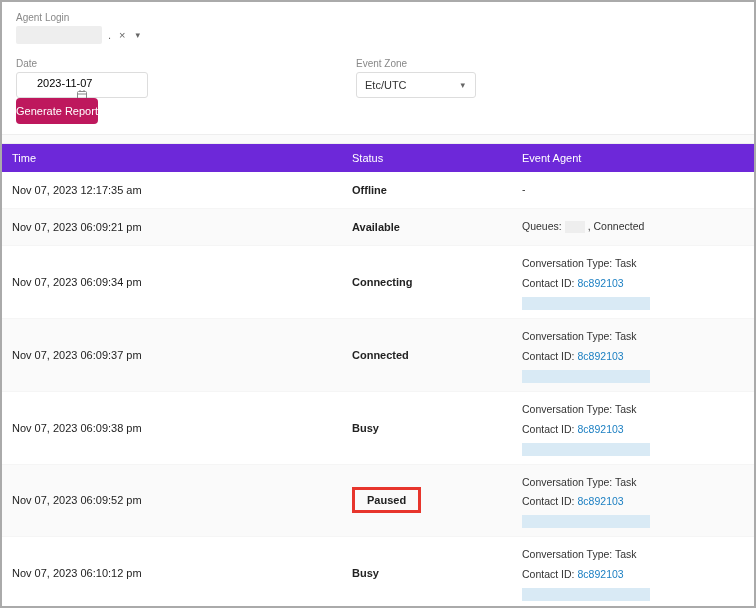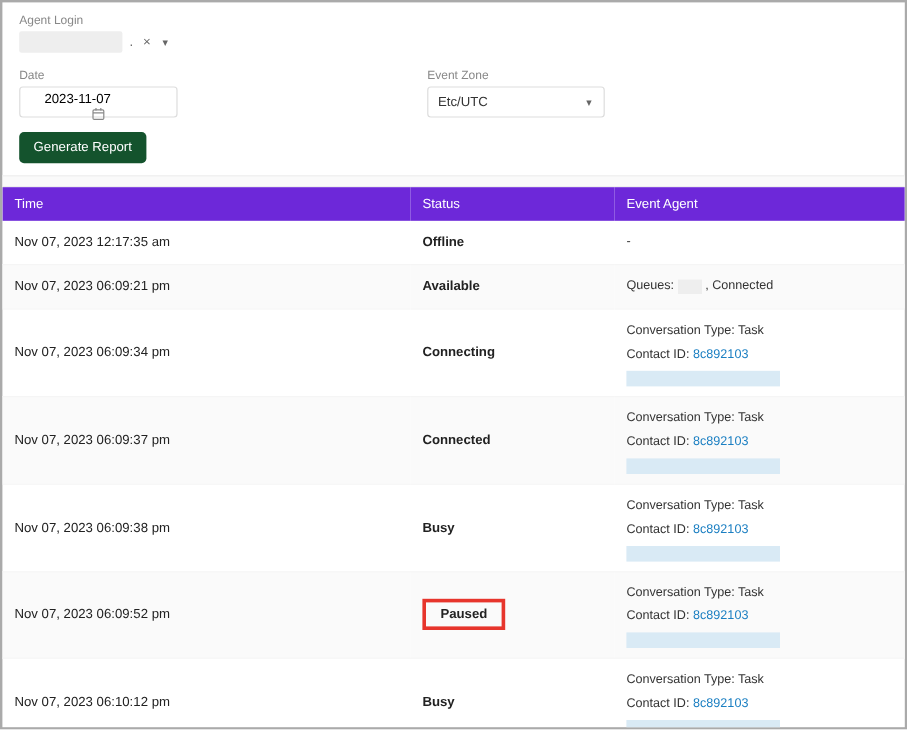--- a/index.html
+++ b/index.html
@@ -5,27 +5,27 @@
     * { box-sizing: border-box; margin: 0; padding: 0; }
     body { font-family: -apple-system, BlinkMacSystemFont, "Segoe UI", Arial, sans-serif; font-size: 12px; color: #333; background: #fff; }
     .frame { width: 756px; height: 608px; border: 2px solid #aaa; position: relative; overflow: hidden; }
     .top-area { padding: 10px 14px 0 14px; }
     .field-label { font-size: 10px; color: #888; margin-bottom: 3px; }
     .agent-login-row { display: flex; align-items: center; gap: 4px; margin-bottom: 14px; }
     .blur-box { width: 86px; height: 18px; background: #eee; border-radius: 2px; }
     .dot { color: #666; font-size: 11px; margin-left: 2px; }
     .clear-x { color: #666; font-size: 11px; padding: 0 4px; cursor: pointer; }
     .caret { color: #666; font-size: 9px; padding: 0 2px; cursor: pointer; }
-    .form-row { display: flex; gap: 60px; margin-bottom: 12px; }
+    .form-row { display: flex; gap: 60px; }
     .form-group { display: flex; flex-direction: column; }
     .date-input { display: flex; align-items: center; justify-content: space-between; border: 1px solid #ddd; border-radius: 3px; padding: 4px 8px; width: 132px; height: 26px; font-size: 11px; flex-direction: column; }
     .date-input input { border: none; outline: none; font-size: 11px; width: 90px; font-family: inherit; }
     .cal-icon { color: #888; font-size: 12px; }
-    .select-input { display: flex; align-items: center; justify-content: space-between; border: 1px solid #ddd; border-radius: 3px; padding: 4px 8px; width: 148px; height: 26px; font-size: 11px; cursor: pointer; }
-    .btn-primary { background: #14532d; color: #fff; border: none; border-radius: 4px; padding: 7px 12px; font-size: 11px; cursor: pointer; margin-bottom: 10px; }
+    .select-input { display: flex; align-items: center; justify-content: space-between; border: 1px solid #ddd; border-radius: 3px; padding: 4px 8px; width: 120px; height: 26px; font-size: 11px; cursor: pointer; }
+    .btn-primary { background: #be185d; color: #fff; border: none; border-radius: 4px; padding: 7px 0; font-size: 11px; cursor: pointer; margin-bottom: 10px; }
     .spacer-bar { height: 10px; background: #fafafa; border-top: 1px solid #eee; border-bottom: 1px solid #eee; }
     table { width: 100%; border-collapse: collapse; }
     thead tr { background: #6d28d9; color: #fff; }
     th { text-align: left; font-weight: 500; font-size: 11px; padding: 8px 10px; }
     th:nth-child(1) { width: 340px; }
     th:nth-child(2) { width: 170px; }
     td { font-size: 11px; padding: 8px 10px; vertical-align: middle; border-bottom: 1px solid #f5f5f5; }
     tr.alt { background: #fafafa; }
     .time-cell { font-weight: 400; color: #222; }
     .status-cell { font-weight: 700; color: #222; }

